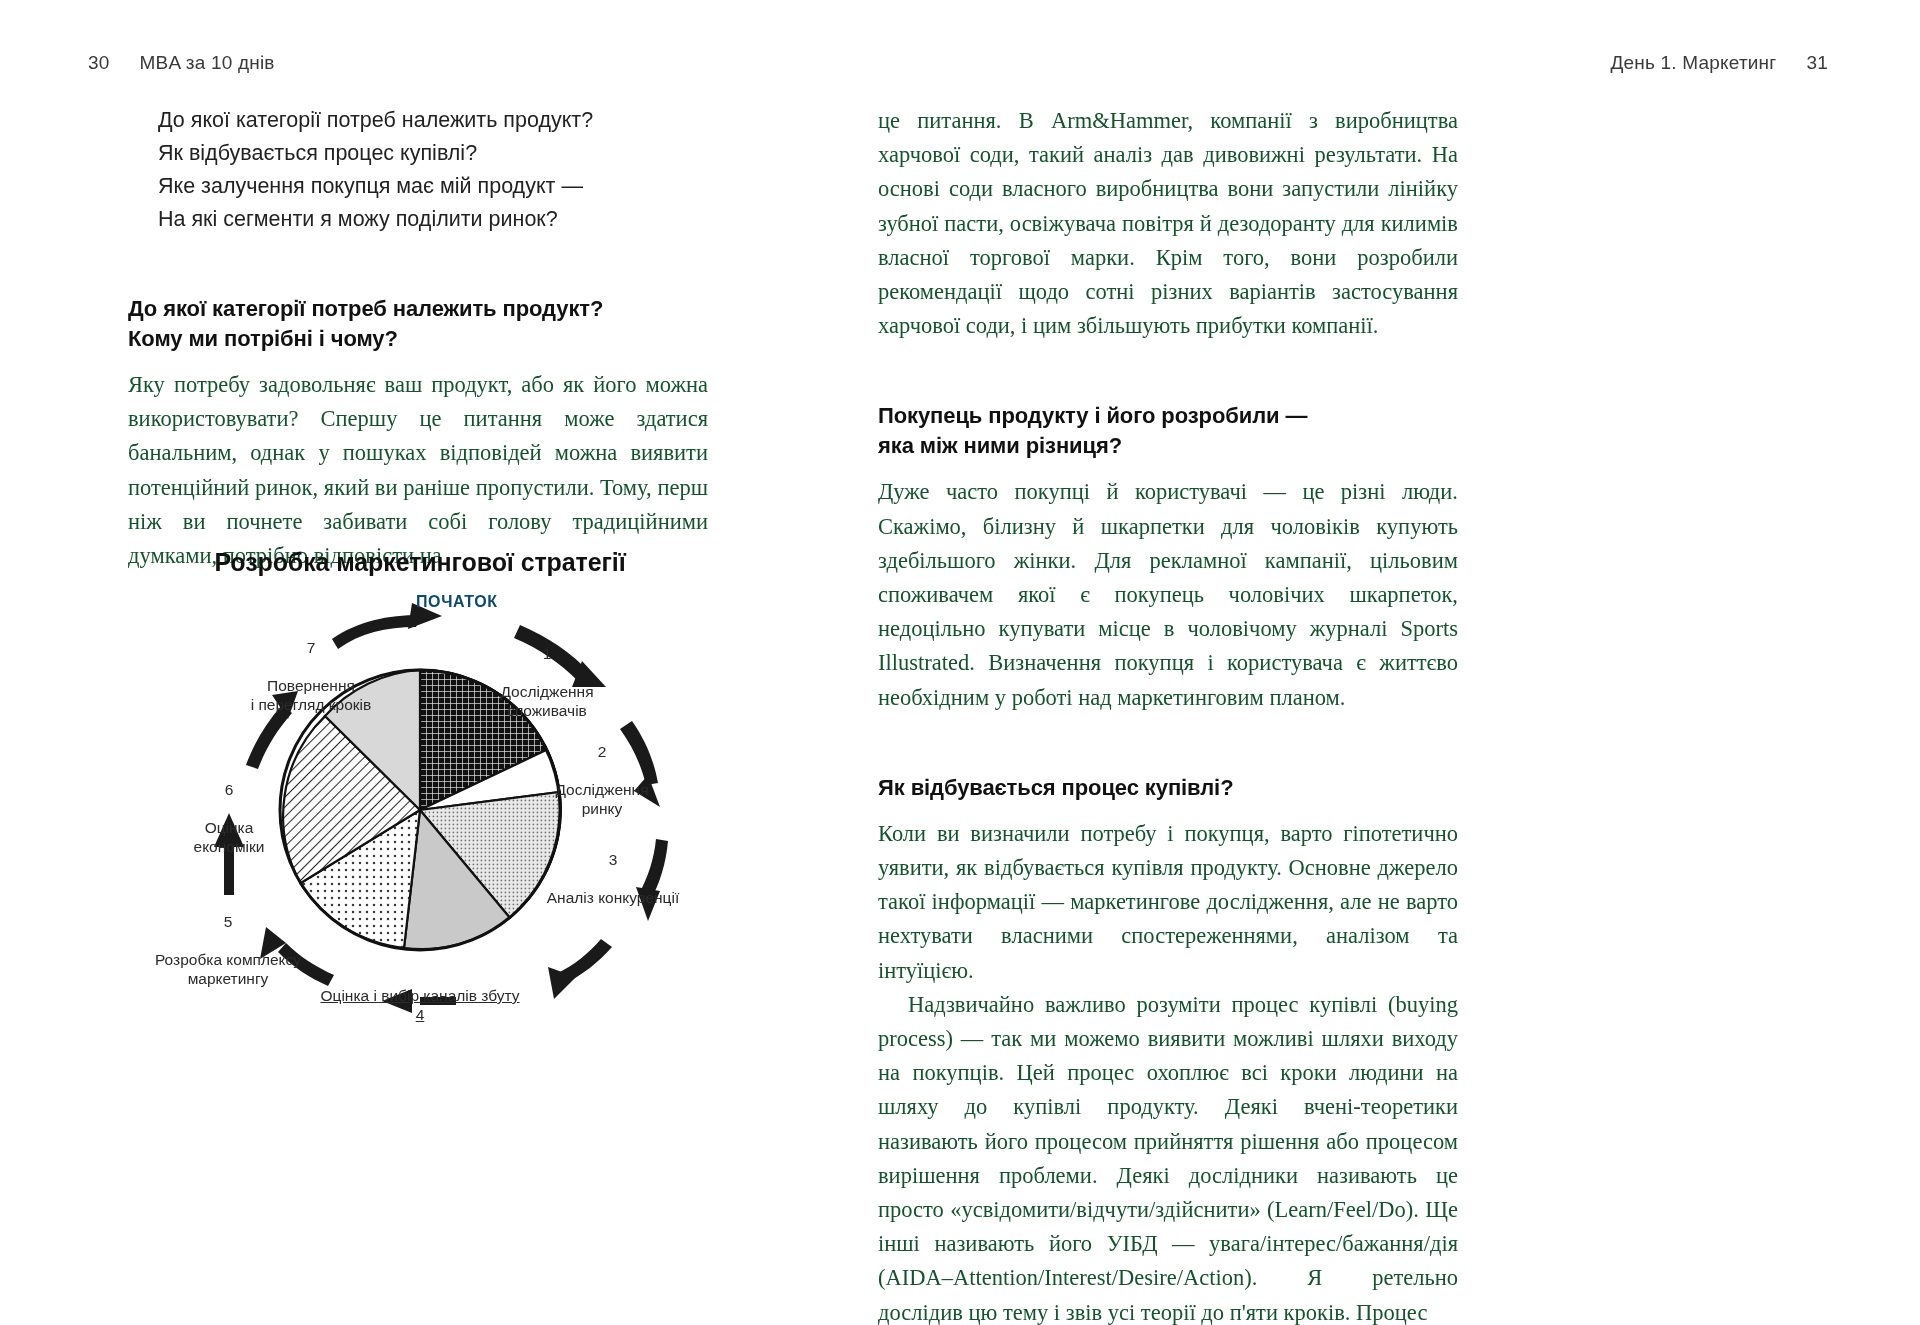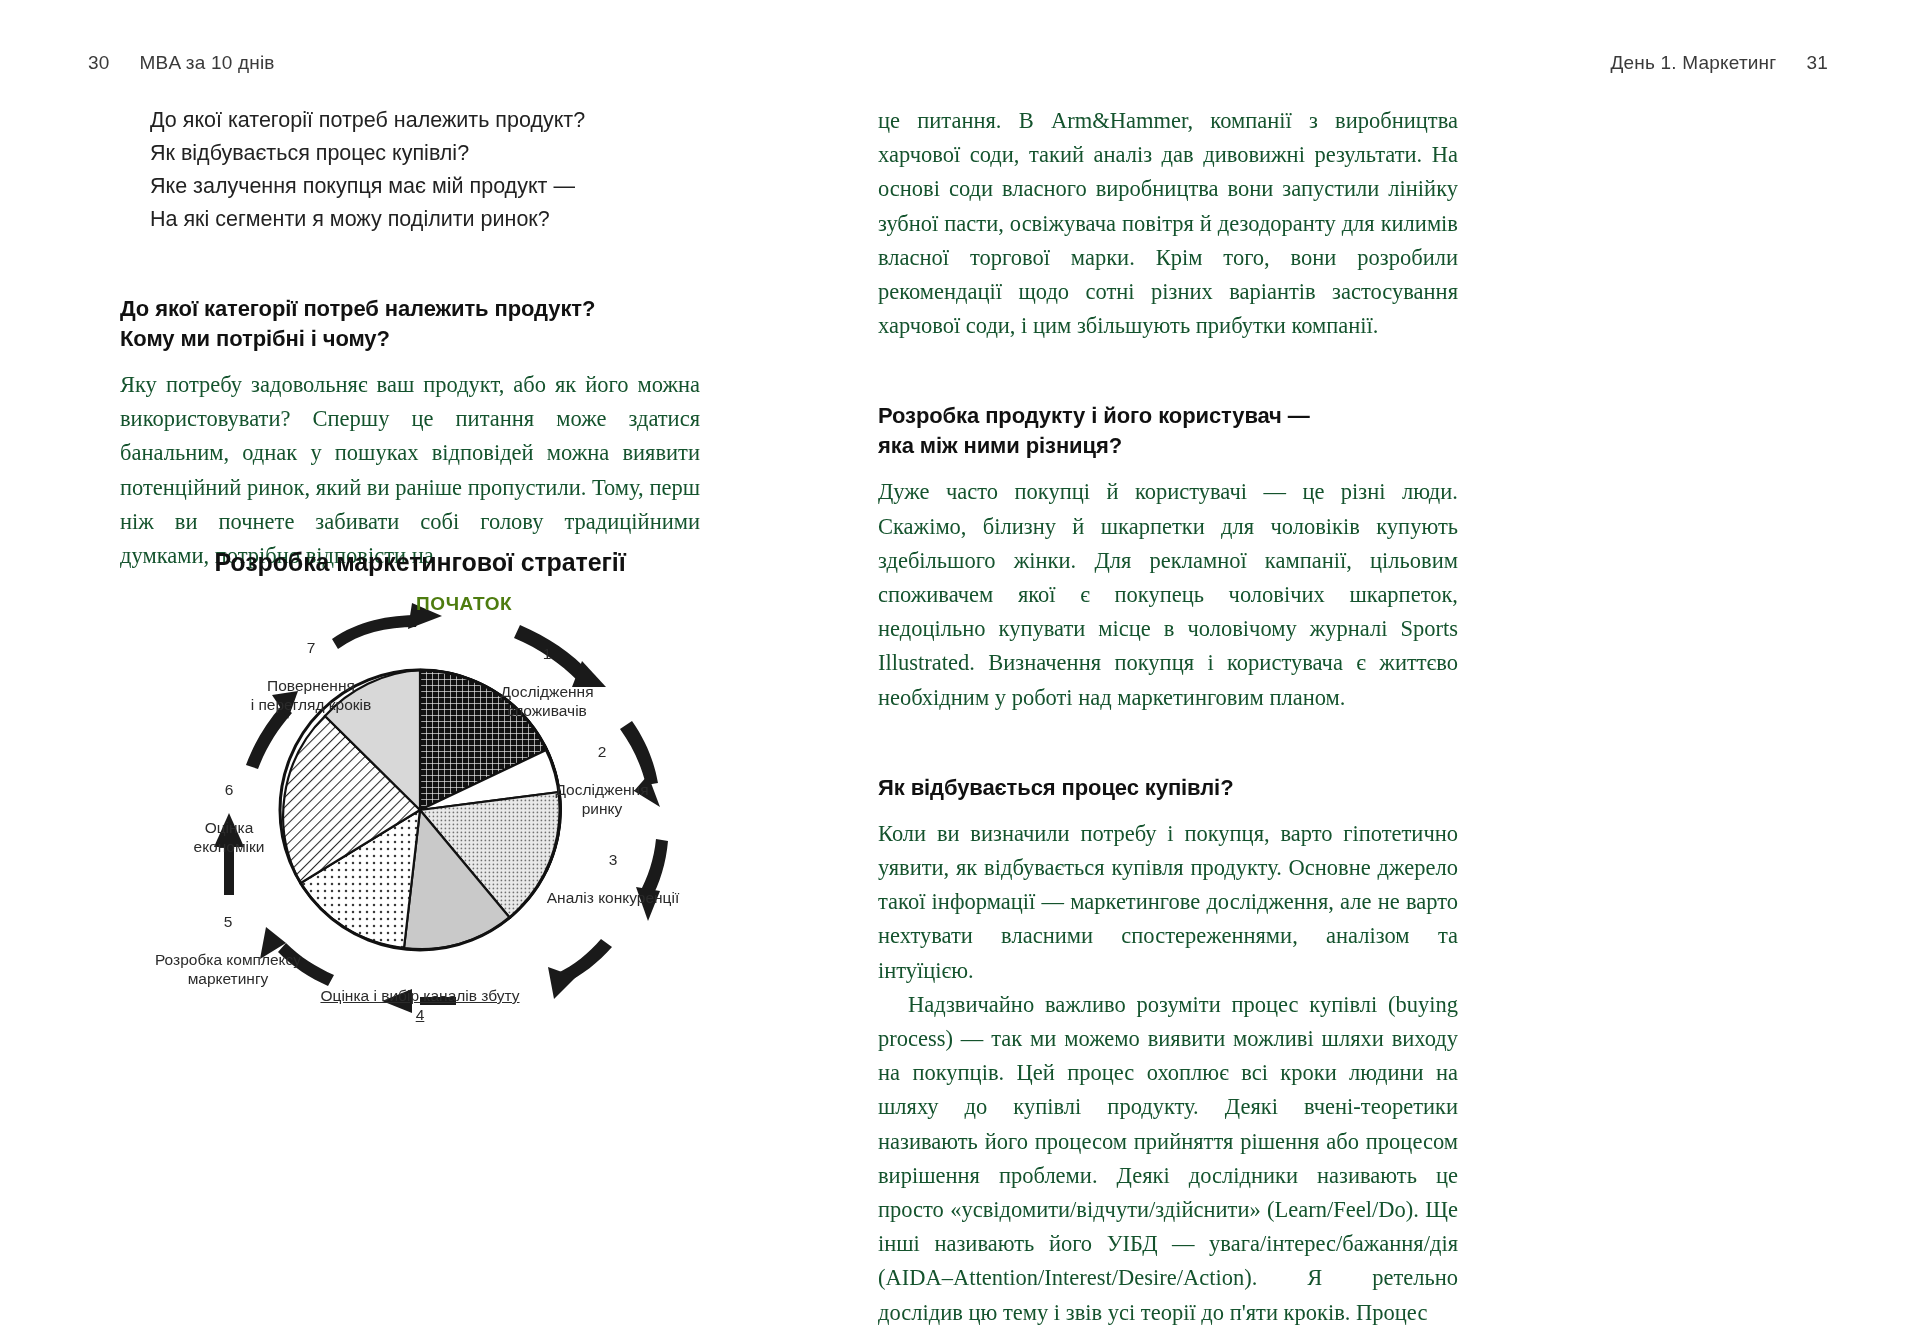--- a/index.html
+++ b/index.html
@@ -32,21 +32,21 @@
   .runhead .folio { font-weight: 400; }
   .runhead-left .folio { margin-right: 30px; }
   .runhead-right .folio { margin-left: 30px; }
 
   
   .col {
     position: absolute;
     top: 104px;
     width: 580px;
   }
-  .col-left  { left: 120px; }
+  .col-left  { left: 128px; }
   .col-right { left: 878px; }
 
   
   .qlist {
     font-family: "Liberation Sans", sans-serif;
     font-size: 21.5px;
     line-height: 33px;
     color: #222;
     margin: 0 0 0 30px;
     padding: 0;
@@ -111,23 +111,23 @@
     line-height: 19px;
     color: #2b2b2b;
     text-align: center;
     white-space: pre-line;
   }
   .flabel .num { display: block; font-size: 15.5px; }
   .fstart {
     position: absolute;
     font-family: "Liberation Sans", sans-serif;
     font-weight: bold;
-    font-size: 19px;
+    font-size: 16px;
     letter-spacing: 0.6px;
-    color: #4d7c0f;
+    color: #0c4a6e;
   }
 </style>
 </head>
 <body>
 
 <div class="page">
 
   <div class="runhead runhead-left">
     <span class="folio">30</span><span>MBA за 10 днів</span>
   </div>
@@ -296,21 +296,21 @@
     </div>
   </div>
 
   <div class="col col-right">
 
     <p class="body">це питання. В Arm&amp;Hammer, компанії з виробництва харчової соди, такий аналіз дав дивовижні результати. На основі соди власного виробництва вони запустили лінійку зубної пасти, освіжувача повітря й дезодоранту для килимів власної торгової марки. Крім того, вони розробили рекомендації щодо сотні різних варіантів застосування харчової соди, і цим збільшують прибутки компанії.</p>
 
     <div class="spacer-lg"></div>
 
     <h2 class="sub">
-      <span>Розробка продукту і його користувач —</span><br>
+      <span>Покупець продукту і його розробили —</span><br>
       <span>яка між ними різниця?</span>
     </h2>
 
     <p class="body">Дуже часто покупці й користувачі — це різні люди. Скажімо, білизну й шкарпетки для чоловіків купують здебільшого жінки. Для рекламної кампанії, цільовим споживачем якої є покупець чоловічих шкарпеток, недоцільно купувати місце в чоловічому журналі Sports Illustrated. Визначення покупця і користувача є життєво необхідним у роботі над маркетинговим планом.</p>
 
     <div class="spacer-lg"></div>
 
     <h2 class="sub">Як відбувається процес купівлі?</h2>
 
     <p class="body">Коли ви визначили потребу і покупця, варто гіпотетично уявити, як відбувається купівля продукту. Основне джерело такої інформації — маркетингове дослідження, але не варто нехтувати власними спостереженнями, аналізом та інтуїцією.</p>

